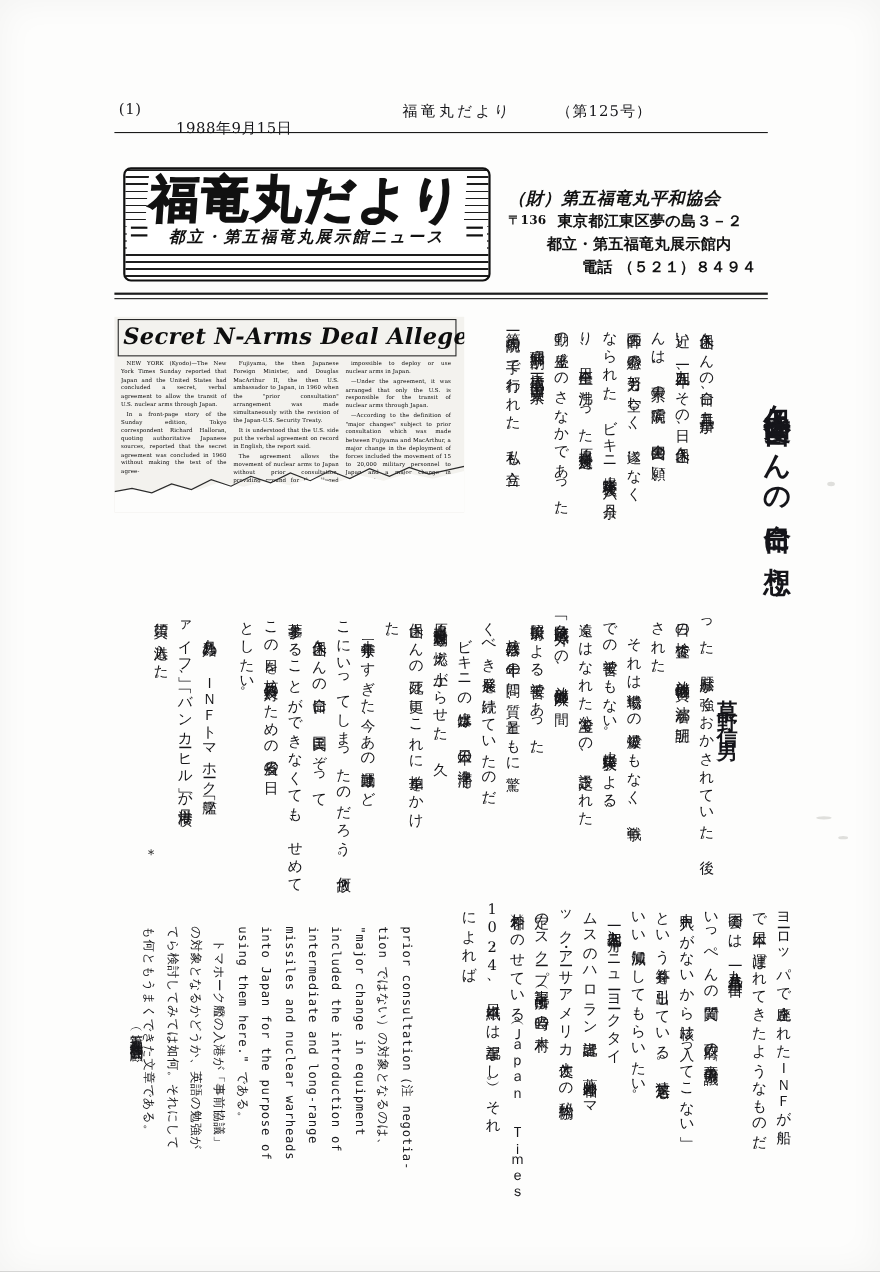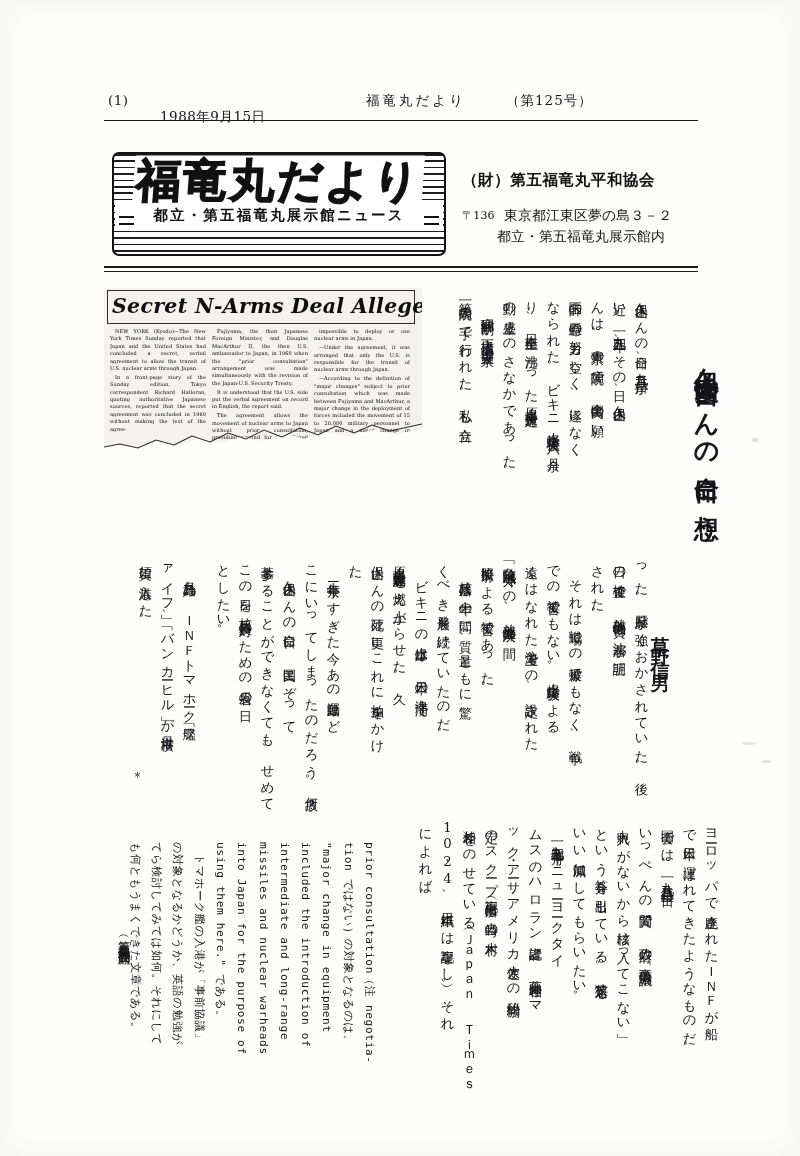--- a/index.html
+++ b/index.html
@@ -92,23 +92,24 @@
     box-shadow:
       0 -1.6px 0 #fff,
       0 1.6px 0 #fff;
     mix-blend-mode: normal;
   }
   .mast-sub-wrap {
     margin-top: 1px;
     background: #fff;
     padding: 1px 4px 2px 4px;
     display: flex;
-    align-items: flex-end;
+    align-items: flex-start;
     gap: 19px;
     white-space: nowrap;
+    font-style: italic;
   }
   .mast-dash {
     display: inline-block;
     width: 15px;
     border-top: 2px solid #111;
     border-bottom: 2px solid #111;
     height: 5px;
   }
   .mast-sub {
     font-size: 14.5px;
@@ -123,28 +124,29 @@
     left: 462px; top: 168px;
     width: 240px;
     font-size: 14.5px;
     line-height: 1.5;
     color: #121212;
   }
   .pub-org {
     font-size: 15.5px;
     font-weight: 700;
     letter-spacing: 0.6px;
-    margin-bottom: 14px;
-    white-space: nowrap;
+    margin-bottom: 0;
+    white-space: nowrap;
+    font-style: italic;
   }
   .pub-line {
     white-space: nowrap;
     letter-spacing: 0.2px;
     font-size: 13.8px;
-    font-weight: 400;
+    font-weight: 700;
   }
   .pub-l1 { text-align: left; }
   .pub-l2 { text-align: center; padding-right: 2px; }
   .pub-l3 { text-align: right; padding-right: 14px; }
   .pub-zip { font-size: 11px; vertical-align: 1px; }
 
   
   .clipping {
     position: absolute;
     left: 104px; top: 288px;
@@ -346,20 +348,21 @@
       </div>
     </div>
   </div>
 
   <div class="publisher">
     <div class="pub-org">（財）第五福竜丸平和協会</div>
     <div class="pub-line pub-l1">
       <span class="pub-zip">〒</span><span class="pub-zip">136</span>&nbsp;&nbsp;<span>東京都江東区夢の島３－２</span>
     </div>
     <div class="pub-line pub-l2">都立・第五福竜丸展示館内</div>
+    <div class="pub-line pub-l3">電話 （５２１）８４９４</div>
   </div>
 
   <div class="rule-mid"></div>
   <div class="rule-mid2"></div>
 
   <div class="clipping">
     <div class="clip-frame"></div>
     <div class="clip-head">Secret N-Arms Deal Alleged</div>
     <div class="clip-cols">
       <div class="clip-col" id="clip-col-0">

